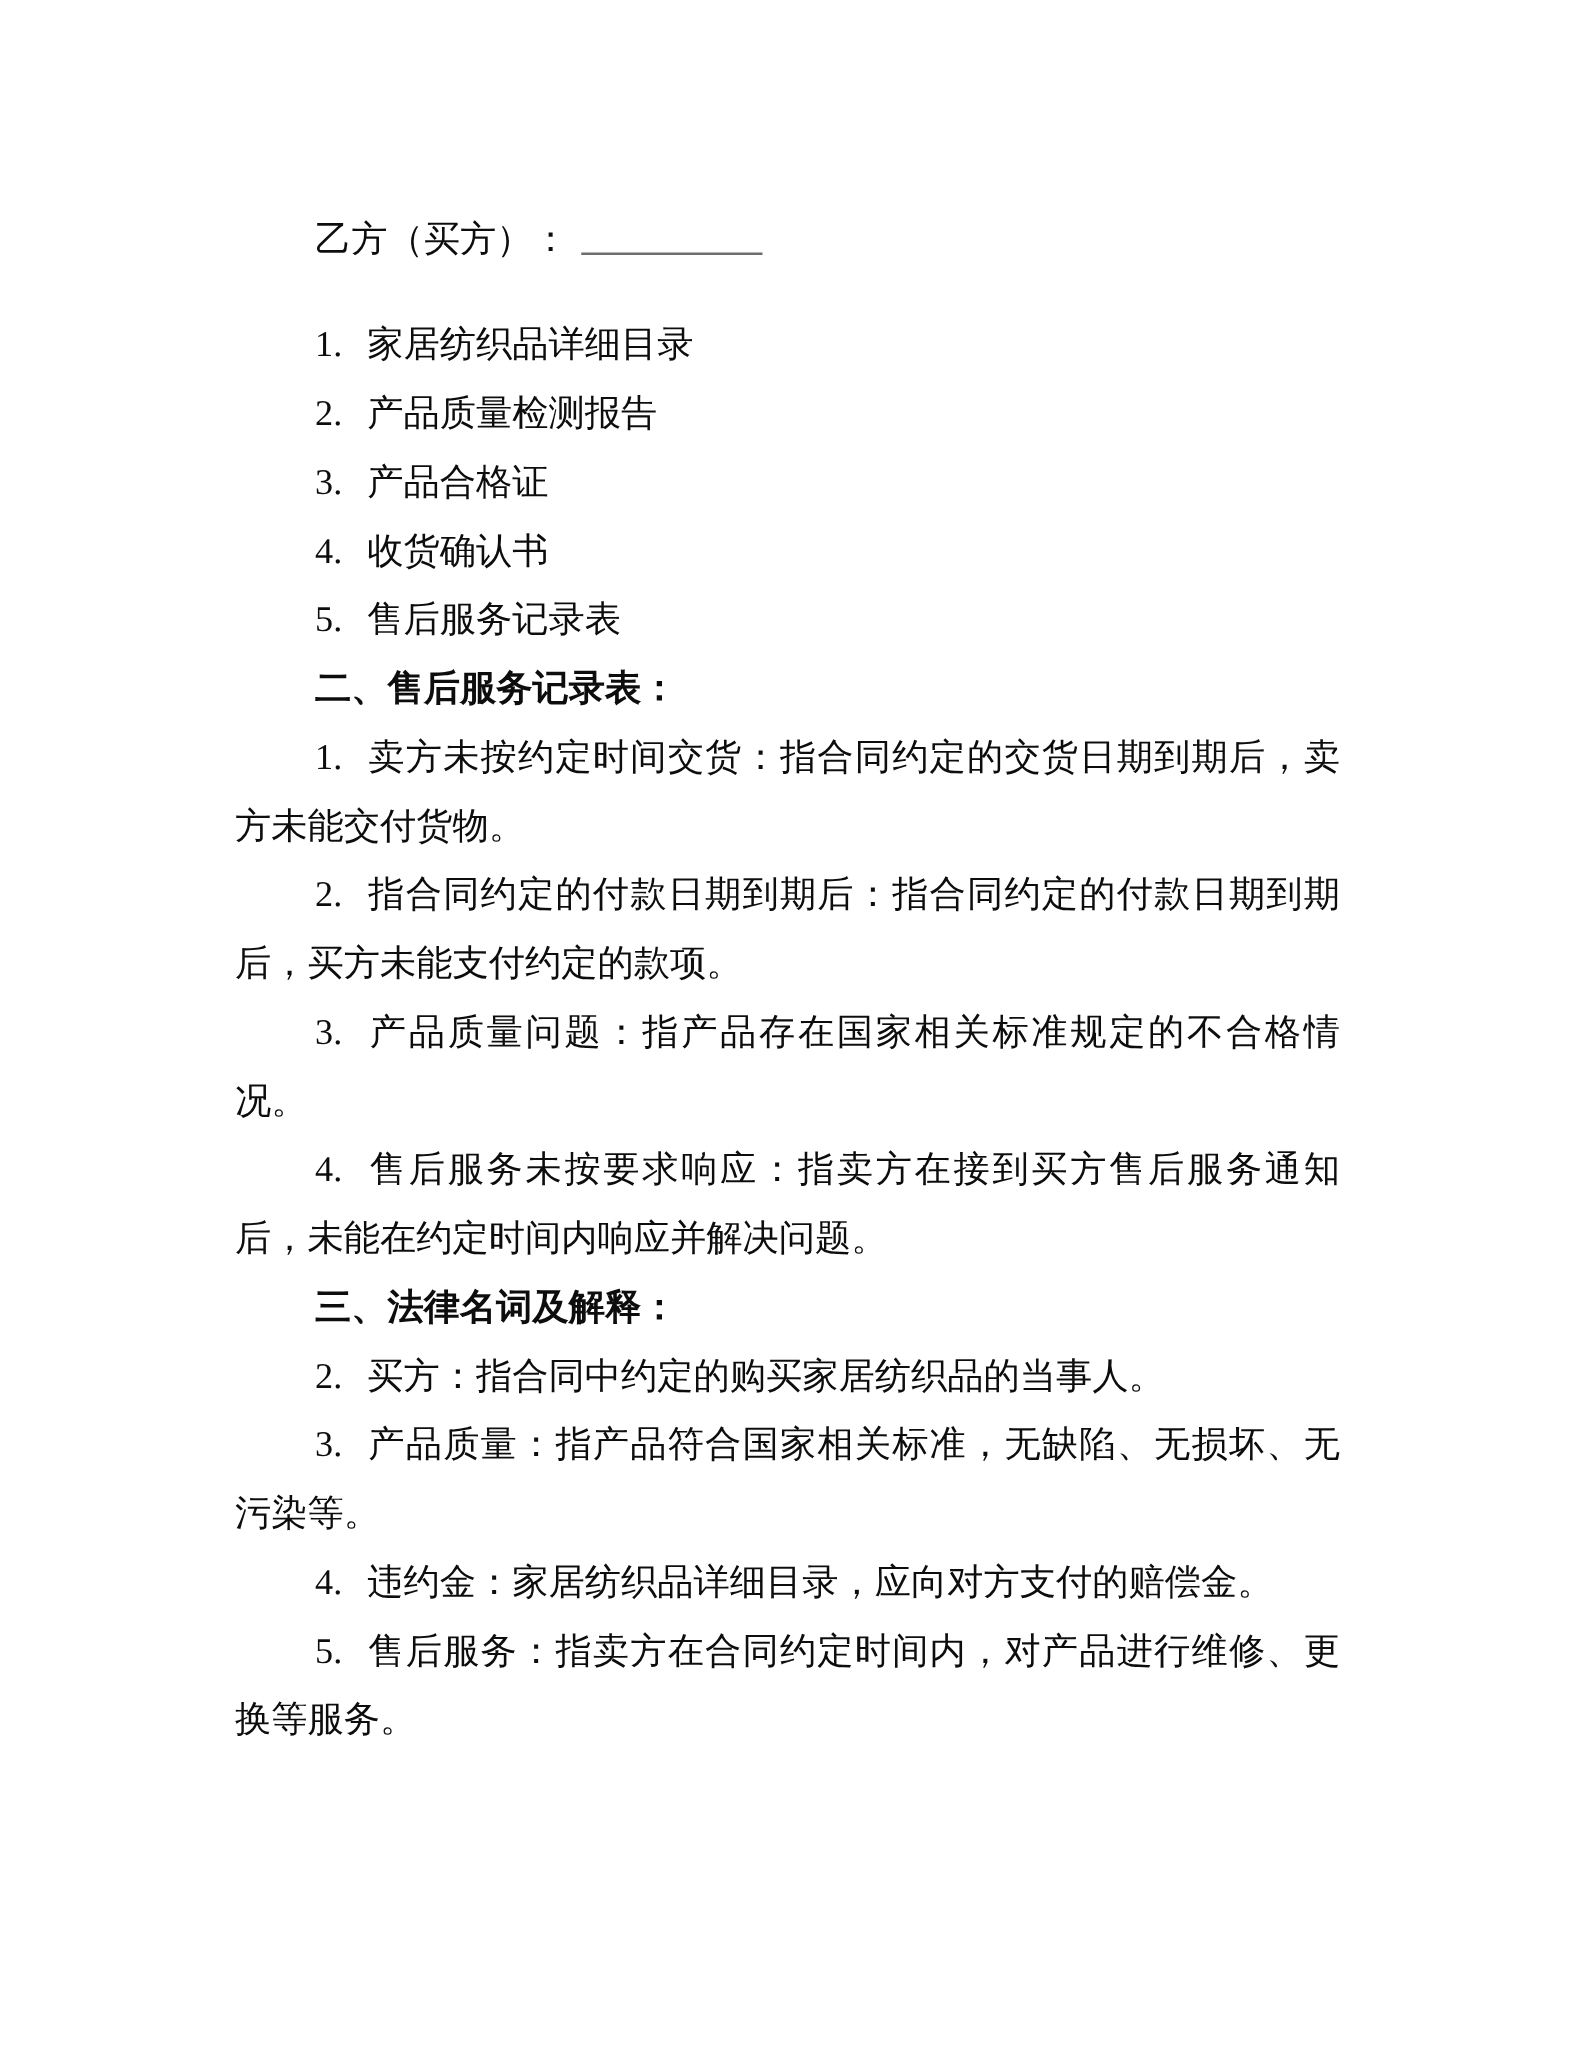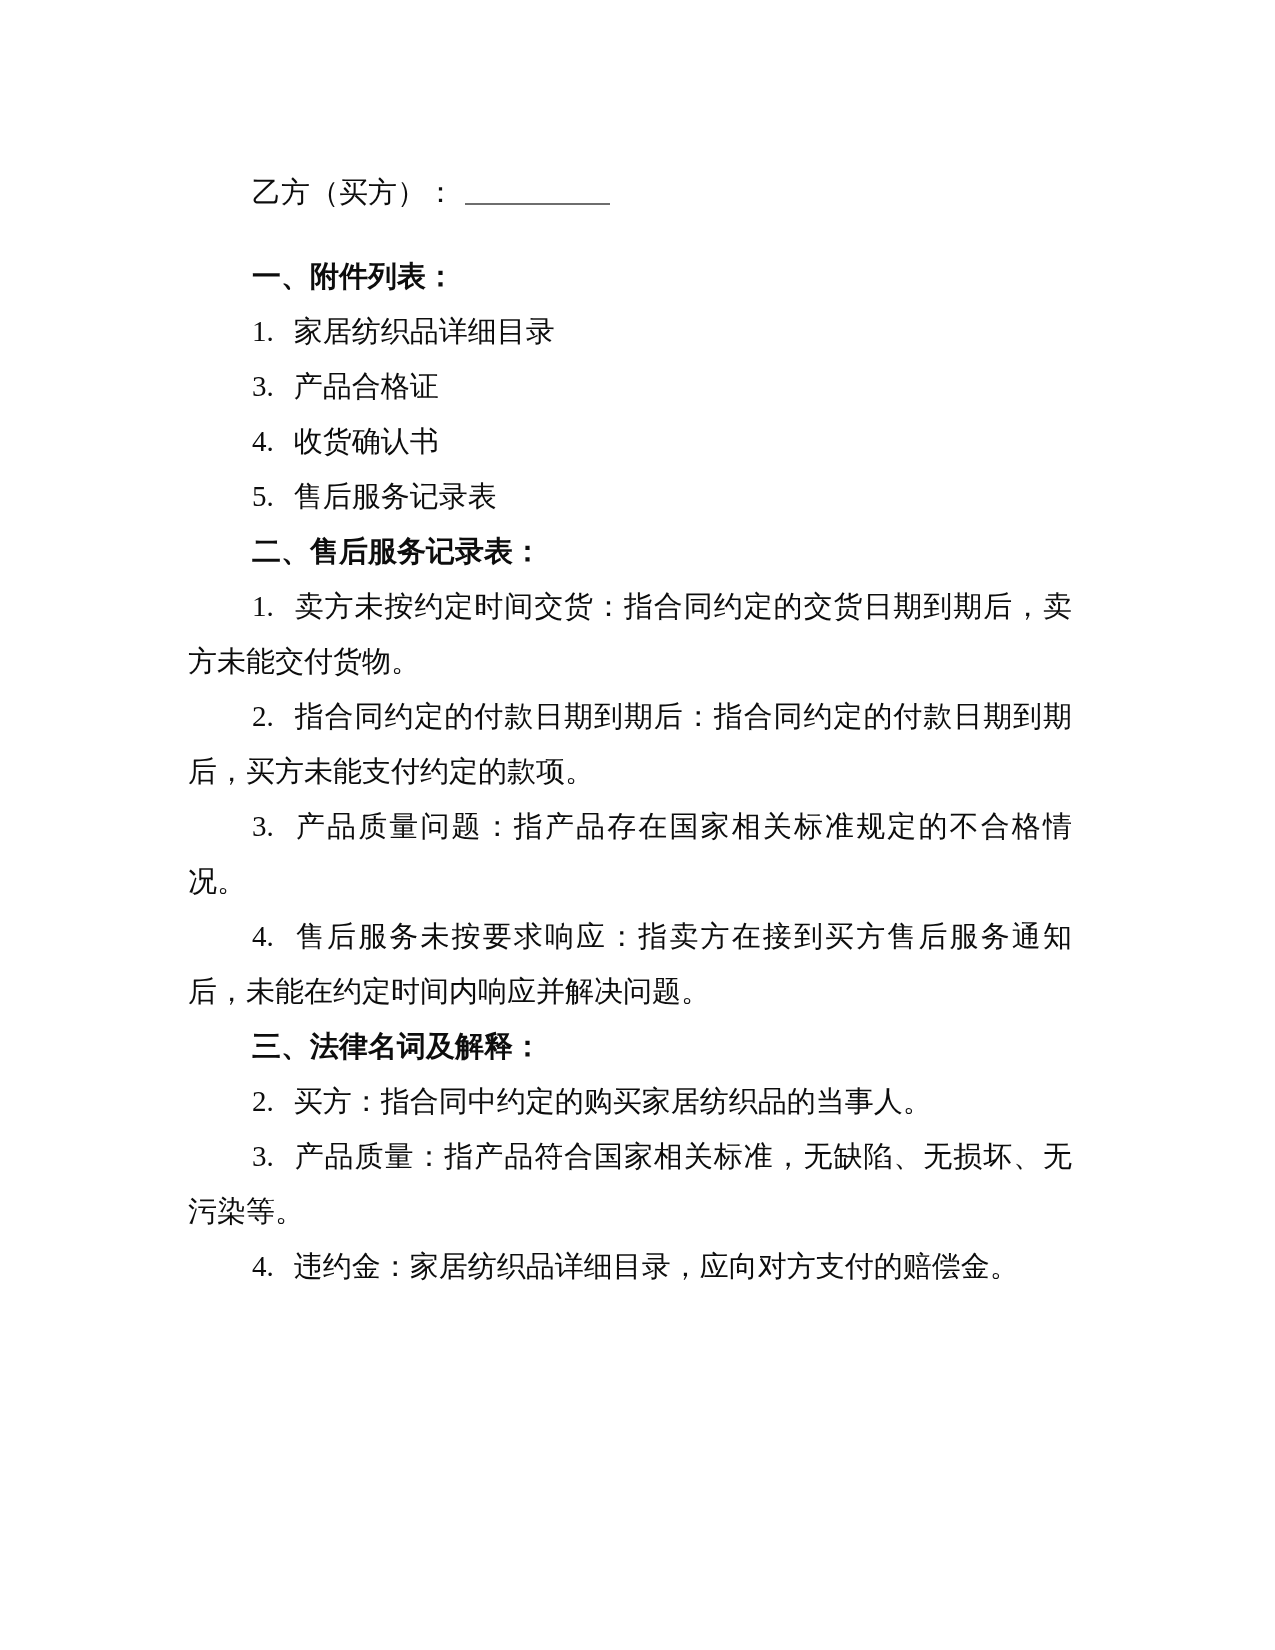--- a/index.html
+++ b/index.html
@@ -58,24 +58,26 @@
 <body>
 
 <div class="page">
   <div class="content">
 
     <p class="field-line">
       <span>乙方（买方）：</span><span class="blank"></span>
     </p>
 
 
-    <p class="heading">一、附件列表：</p>
 
     <p class="para">
       <span class="num">1.</span><span>家居纺织品详细目录</span>
+    </p>
+    <p class="para">
+      <span class="num">2.</span><span>产品质量检测报告</span>
     </p>
     <p class="para">
       <span class="num">3.</span><span>产品合格证</span>
     </p>
     <p class="para">
       <span class="num">4.</span><span>收货确认书</span>
     </p>
     <p class="para">
       <span class="num">5.</span><span>售后服务记录表</span>
     </p>
@@ -99,15 +101,18 @@
 
     <p class="para">
       <span class="num">2.</span><span>买方：指合同中约定的购买家居纺织品的当事人。</span>
     </p>
     <p class="para">
       <span class="num">3.</span><span>产品质量：指产品符合国家相关标准，无缺陷、无损坏、无污染等。</span>
     </p>
     <p class="para">
       <span class="num">4.</span><span>违约金：家居纺织品详细目录，应向对方支付的赔偿金。</span>
     </p>
+    <p class="para">
+      <span class="num">5.</span><span>售后服务：指卖方在合同约定时间内，对产品进行维修、更换等服务。</span>
+    </p>
 
   </div>
 </div>
 
 </body></html>

